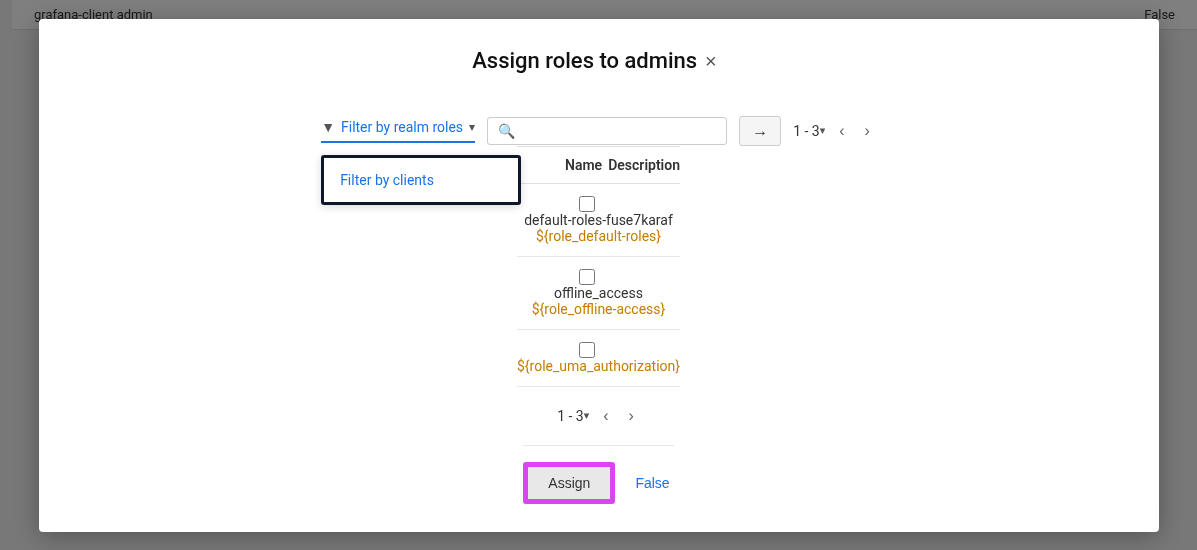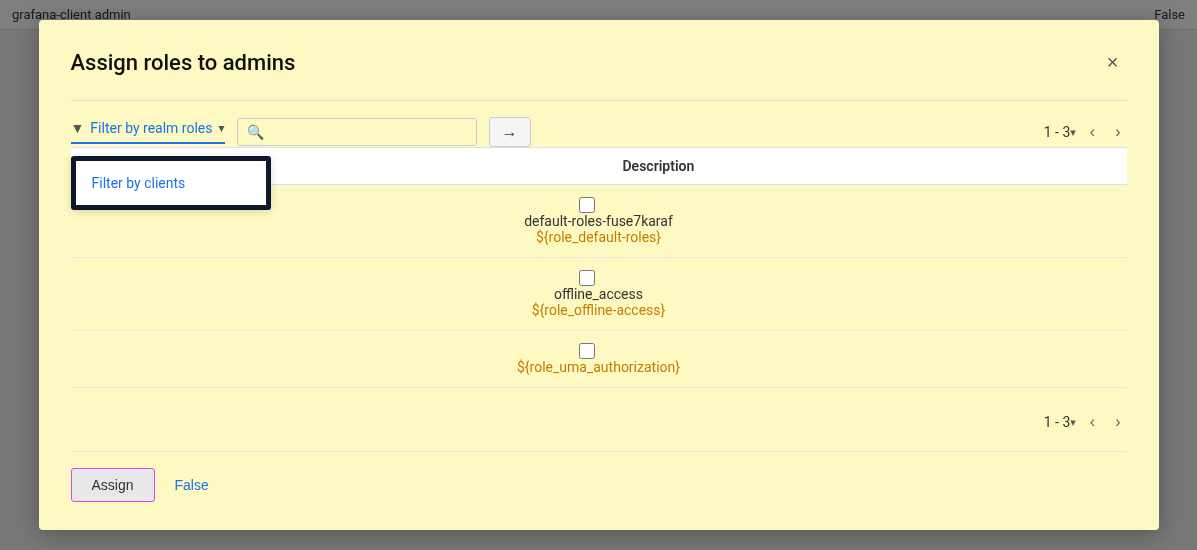--- a/index.html
+++ b/index.html
@@ -17,51 +17,52 @@
     
     .bg-page {
       position: absolute;
       inset: 0;
       background: #f0f0f0;
     }
 
     .bg-row {
       position: absolute;
       top: 0;
-      left: 0;
+      left: 12px;
       right: 0;
       height: 30px;
       background: #fff;
       border-bottom: 1px solid #ddd;
       display: flex;
       align-items: center;
-      padding: 0 12px;
+      padding: 0 22px;
       color: #333;
       font-size: 13px;
     }
 
     .modal-overlay {
       position: absolute;
       inset: 0;
       background: rgba(0,0,0,0.5);
       display: flex;
       align-items: center;
       justify-content: center;
     }
 
     .modal {
-      background: #fef9c3;
+      background: #ffffff;
       border-radius: 4px;
       width: 1120px;
       min-height: 510px;
       padding: 28px 32px 28px 32px;
       position: relative;
       box-shadow: 0 4px 24px rgba(0,0,0,0.3);
       display: flex;
       flex-direction: column;
+      align-items: center;
     }
 
     .modal-header {
       display: flex;
       align-items: center;
       justify-content: space-between;
       margin-bottom: 24px;
     }
 
     .modal-title {
@@ -188,21 +189,21 @@
       padding: 4px 6px;
       border-radius: 3px;
     }
 
     
     .dropdown-popup {
       position: absolute;
       top: 36px;
       left: 0;
       background: #fff;
-      border: 5px solid #0f172a;
+      border: 3px solid #0f172a;
       border-radius: 3px;
       box-shadow: 0 2px 8px rgba(0,0,0,0.15);
       z-index: 10;
       min-width: 200px;
       padding: 4px 0;
     }
 
     .dropdown-item {
       padding: 10px 16px;
       cursor: pointer;
@@ -286,21 +287,21 @@
       display: flex;
       align-items: center;
       gap: 16px;
       padding-top: 16px;
       border-top: 1px solid #e8e8e8;
       margin-top: 8px;
     }
 
     .btn-assign {
       background: #e8e8e8;
-      border: 1px solid #d946ef;
+      border: 5px solid #d946ef;
       border-radius: 3px;
       padding: 8px 20px;
       font-size: 14px;
       color: #333;
       cursor: pointer;
     }
 
     .btn-cancel {
       background: none;
       border: none;

